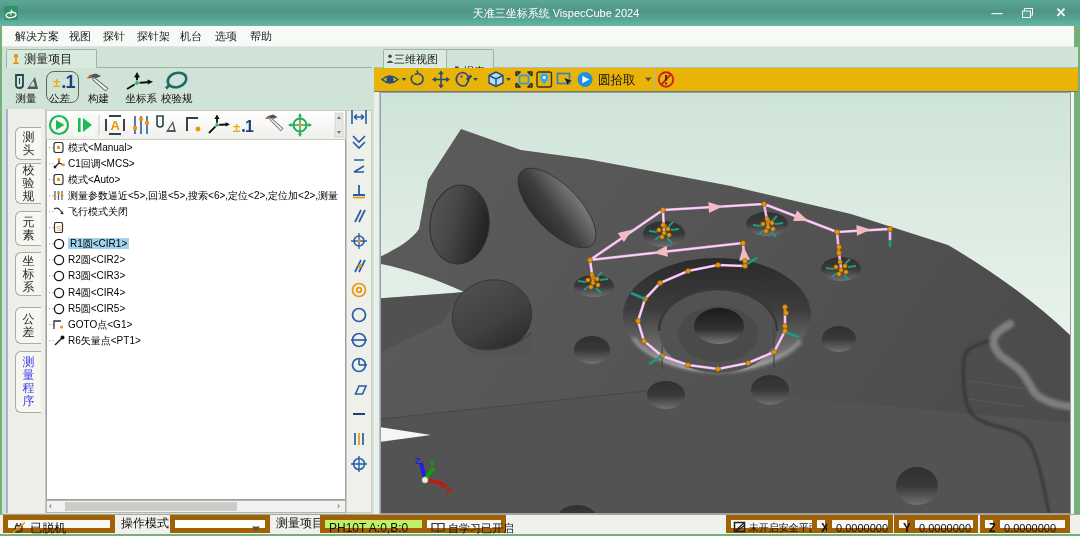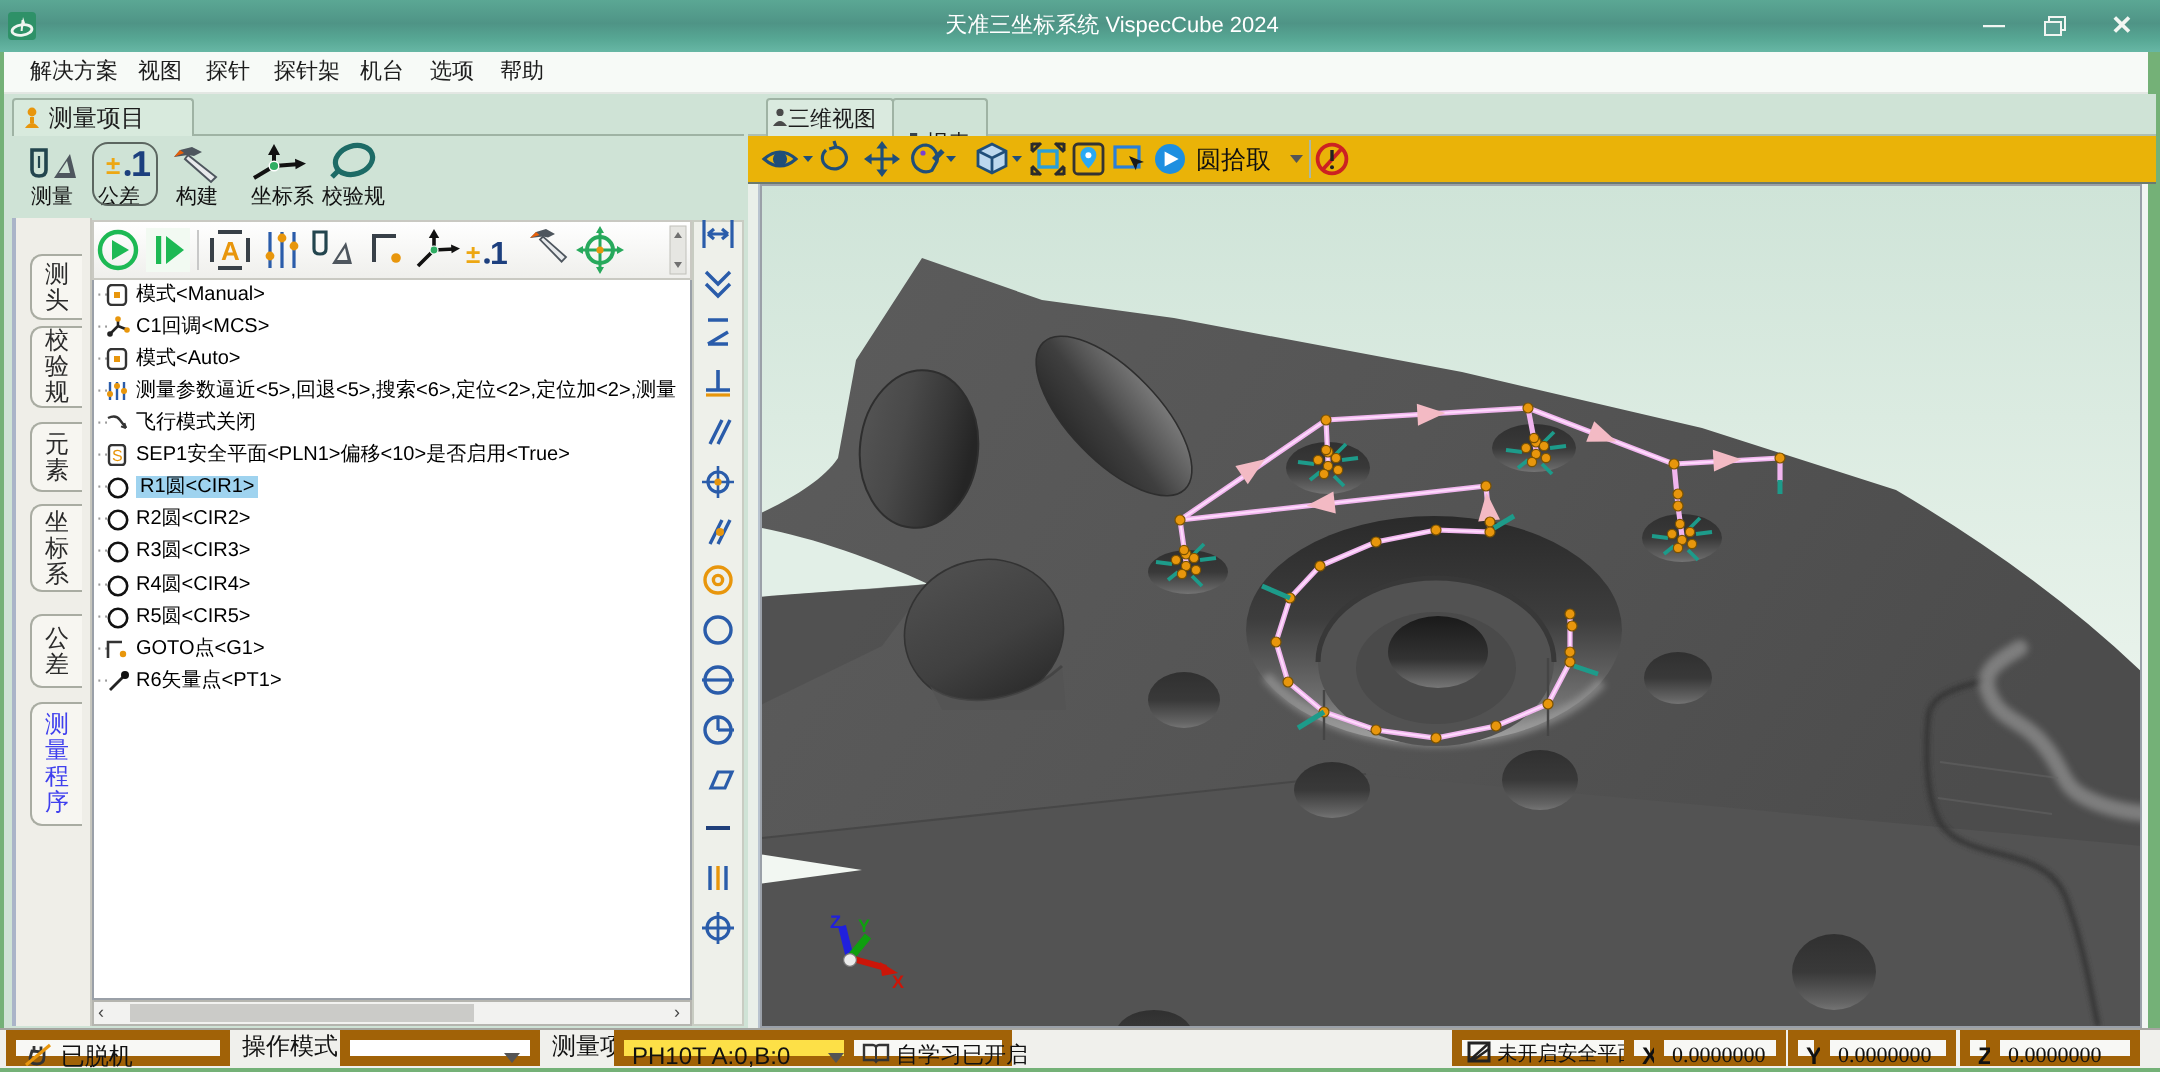--- a/index.html
+++ b/index.html
@@ -36,21 +36,21 @@
 
 #rtabs{left:374px;top:47px;width:704px;height:21px;background:#cfe3d6;border-bottom:1px solid #aebfb2}
 .rtab{top:49px;height:19px;border:1px solid #9fb3a4;border-bottom:none;border-radius:2px 2px 0 0;line-height:18px;color:#1c1c1c;padding:0 8px}
 #rtoolbar{left:374px;top:68px;width:704px;height:24px;background:#eab308;border-bottom:1px solid #6b7a6e}
 
 #vp{left:380px;top:92px;width:691px;height:422px;border:1px solid #9aa0a8;background:#d5e7db}
 #vpstrip{left:374px;top:92px;width:6px;height:422px;background:#e9efe9;border-right:1px solid #b8c3cf}
 
 #status{left:0px;top:514px;width:1080px;height:20px;background:#f0f0ec;border-top:1px solid #a5a5a0}
 .sbox{top:515px;height:18px;border:5px solid #a16207;background:#f8f8f5;line-height:16px;color:#111;padding:0 4px;white-space:nowrap}
-.mono{font-family:Liberation Serif, serif;font-size:11px;letter-spacing:0}
+.mono{font-family:Liberation Sans, sans-serif;font-size:11px;letter-spacing:0}
 </style></head>
 <body>
 <div id="title" class="abs">
   <div class="logo abs"><svg width="14" height="14" viewBox="0 0 14 14">
         <ellipse cx="7" cy="9" rx="5" ry="2.6" fill="none" stroke="#f0f5f0" stroke-width="1.4" transform="rotate(-8 7 9)"></ellipse>
         <path d="M 6.5,9.5 L 7.5,2.5 L 8.5,5.5 Z" fill="#f0f5f0"></path>
         <line x1="6.8" y1="9.5" x2="7.3" y2="4" stroke="#f0f5f0" stroke-width="1"></line>
       </svg></div>
   <div class="txt abs">天准三坐标系统 VispecCube 2024</div>
   <div class="winbtn abs" style="left:982px">—</div>
@@ -240,21 +240,20 @@
           <path d="M10,8 L7.5,7.2 M10,8 L9.2,5.5" stroke="#333" stroke-width="1" fill="none"></path>
         </svg></span>
       <span class="abs" style="left:21px;white-space:nowrap"><span>飞行模式关闭</span></span>
     </div>
     <div class="trow abs" style="top:80.2px">
       <span class="dots abs" style="left:1px;top:0">··</span>
       <span class="abs" style="left:6px;top:2px;line-height:11px"><svg width="11" height="11" viewBox="0 0 11 11">
           <rect x="1.5" y="0.5" width="8" height="10" rx="1.5" fill="none" stroke="#333" stroke-width="1.2"></rect>
           <text x="3" y="8.5" font-size="8" fill="#e8960c" font-family="Liberation Sans">S</text>
         </svg></span>
-      <span class="abs" style="left:21px;white-space:nowrap"><span>SEP1安全平面&lt;PLN1&gt;偏移&lt;10&gt;是否启用&lt;True&gt;</span></span>
     </div>
     <div class="trow abs" style="top:96.3px">
       <span class="dots abs" style="left:1px;top:0">··</span>
       <span class="abs" style="left:6px;top:2px;line-height:11px"><svg width="12" height="12" viewBox="0 0 12 12">
           <circle cx="6" cy="6" r="4.6" fill="none" stroke="#111" stroke-width="1.3"></circle>
         </svg></span>
       <span class="abs" style="left:21px;white-space:nowrap"><span style="background:#9fd3ef;padding:0 2px">R1圆&lt;CIR1&gt;</span></span>
     </div>
     <div class="trow abs" style="top:112.4px">
       <span class="dots abs" style="left:1px;top:0">··</span>
@@ -646,21 +645,21 @@
       <path d="M 5,4.5 V2 M 8.5,4.5 V2.2" stroke="#333" stroke-width="1.4"></path>
       <line x1="1" y1="11.5" x2="13" y2="1.5" stroke="#e8960c" stroke-width="1.6"></line>
     </svg> 已脱机</div>
 <div class="sbox abs" style="left:117px;width:52px;border:none;background:none">操作模式</div>
 <div class="sbox abs" style="left:170px;width:100px;background:#fff">
     <svg class="abs" width="9" height="6" style="right:4px;top:6px">
       <path d="M 0,0.5 L 8,0.5 L 4,5.5 Z" fill="#555"></path>
     </svg>
   </div>
 <div class="sbox abs" style="left:272px;width:52px;border:none;background:none">测量项目</div>
-<div class="sbox abs" style="left:307px;width:125px;background:#fde047">PH10T A:0,B:0<svg class="abs" width="9" height="6" style="right:4px;top:6px">
+<div class="sbox abs" style="left:320px;width:125px;background:#bef264">PH10T A:0,B:0<svg class="abs" width="9" height="6" style="right:4px;top:6px">
       <path d="M 0,0.5 L 8,0.5 L 4,5.5 Z" fill="#555"></path>
     </svg></div>
 <div class="sbox abs" style="left:422px;width:84px;font-size:11px"><svg width="14" height="11" viewBox="0 0 14 11" style="vertical-align:-1px">
       <path d="M 1,1.5 h4.5 q1,0 1.5,1 q0.5,-1 1.5,-1 H 13 V 9 H 8.5 q-1,0 -1.5,0.8 Q 6.5,9 5.5,9 H 1 Z" fill="none" stroke="#333" stroke-width="1.2"></path>
       <line x1="7" y1="2.5" x2="7" y2="9" stroke="#333" stroke-width="1"></line>
     </svg> 自学习已开启</div>
 <div class="sbox abs" style="left:726px;width:92px;font-size:10px;padding:0 2px"><svg width="13" height="12" viewBox="0 0 13 12" style="vertical-align:-2px">
       <rect x="1.5" y="1.5" width="10" height="9" fill="none" stroke="#222" stroke-width="1.5"></rect>
       <path d="M 11.5,1.5 L 1.5,10.5 M 3,10.5 l 8.5,-6" stroke="#222" stroke-width="1.2"></path>
     </svg> 未开启安全平面</div>

